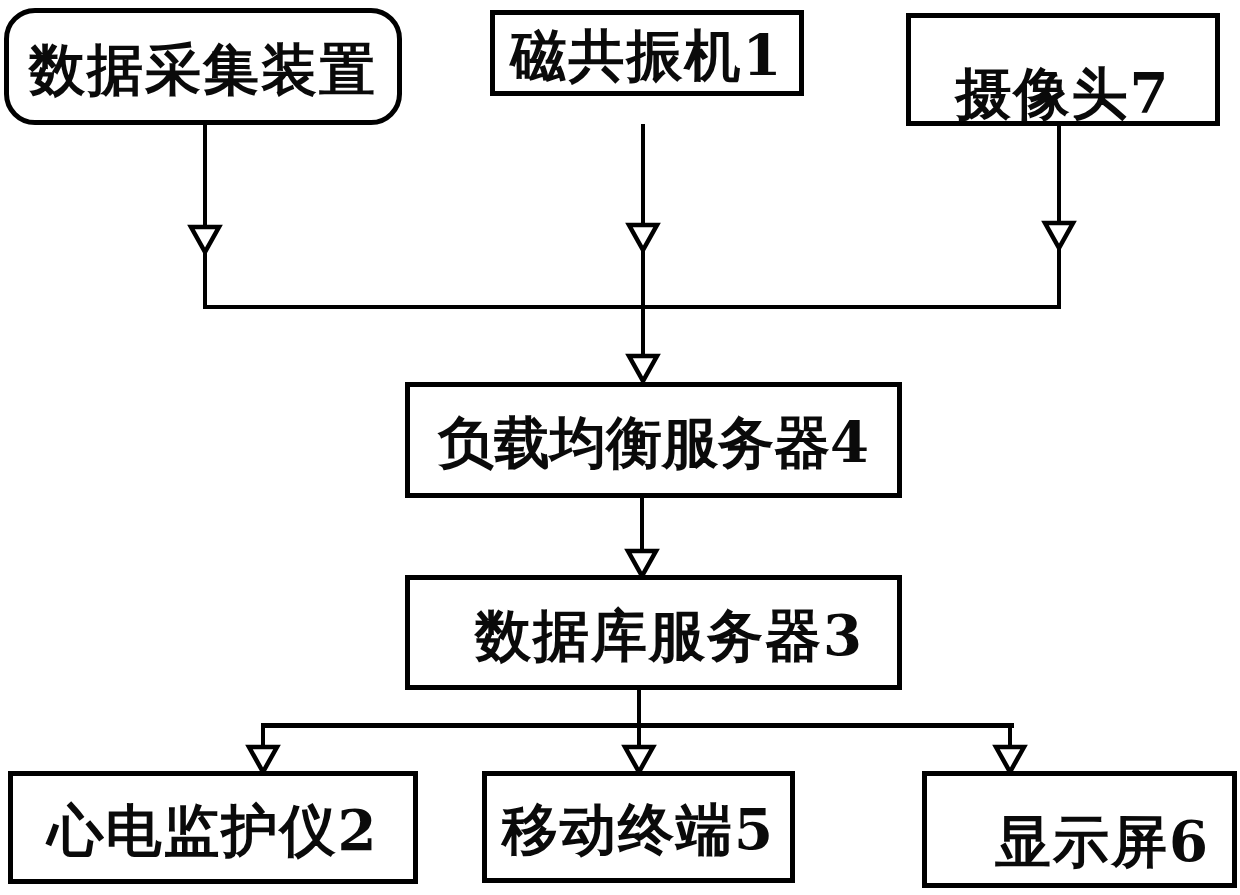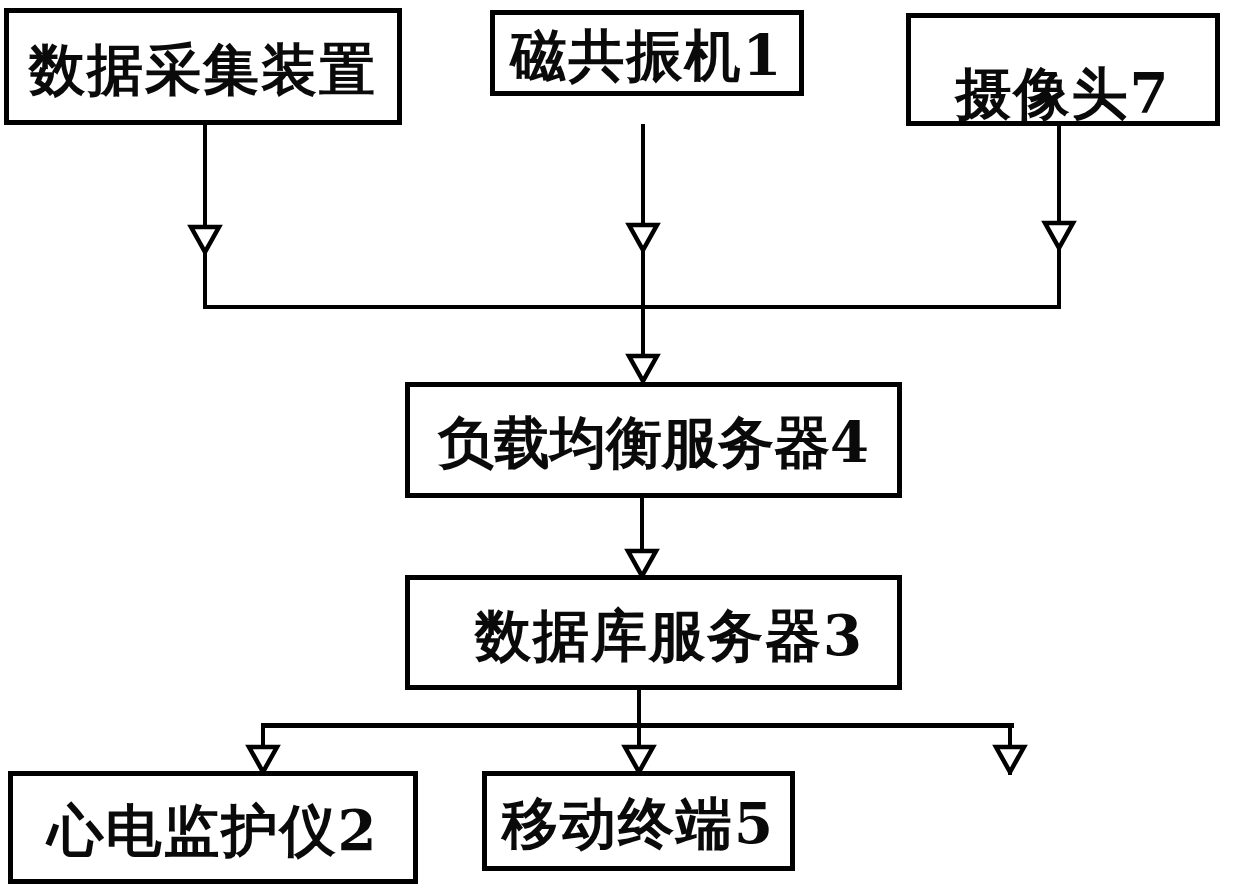--- a/index.html
+++ b/index.html
@@ -79,21 +79,21 @@
   <svg class="arrowhead" style="left:245px; top:743px;" viewBox="0 0 36 32">
     <polygon points="4,4 32,4 18,29" fill="#ffffff" stroke="#000000" stroke-width="4.5"></polygon>
   </svg>
   <svg class="arrowhead" style="left:621px; top:743px;" viewBox="0 0 36 32">
     <polygon points="4,4 32,4 18,29" fill="#ffffff" stroke="#000000" stroke-width="4.5"></polygon>
   </svg>
   <svg class="arrowhead" style="left:992px; top:743px;" viewBox="0 0 36 32">
     <polygon points="4,4 32,4 18,29" fill="#ffffff" stroke="#000000" stroke-width="4.5"></polygon>
   </svg>
 
-  <div class="node" style="left:4px; top:8px; width:398px; height:117px;">
+  <div class="node" style="left:4px; top:8px; width:398px; height:117px;border-radius:31px;">
     <span>数据采集装置</span>
   </div>
 
   <div class="node" style="left:490px; top:10px; width:314px; height:86px;">
     <span>磁共振机1</span>
   </div>
 
   <div class="node" style="left:906px; top:13px; width:314px; height:113px;align-items:flex-end;">
     <span>摄像头7</span>
   </div>
@@ -103,18 +103,21 @@
   </div>
 
   <div class="node" style="left:405px; top:575px; width:497px; height:115px;padding-left:32px;">
     <span>数据库服务器3</span>
   </div>
 
   <div class="node" style="left:8px; top:771px; width:410px; height:113px;">
     <span>心电监护仪2</span>
   </div>
 
-  <div class="node" style="left:482px; top:771px; width:313px; height:100px;">
+  <div class="node" style="left:482px; top:771px; width:313px; height:112px;">
     <span>移动终端5</span>
   </div>
 
+  <div class="node align-br" style="left:922px; top:771px; width:315px; height:117px;">
+    <span>显示屏6</span>
+  </div>
 
 </div>
 
 </body></html>

